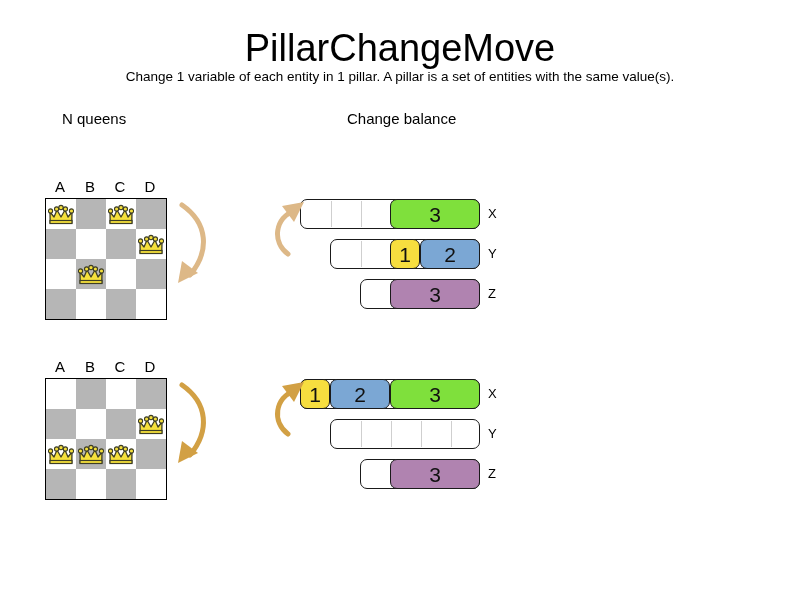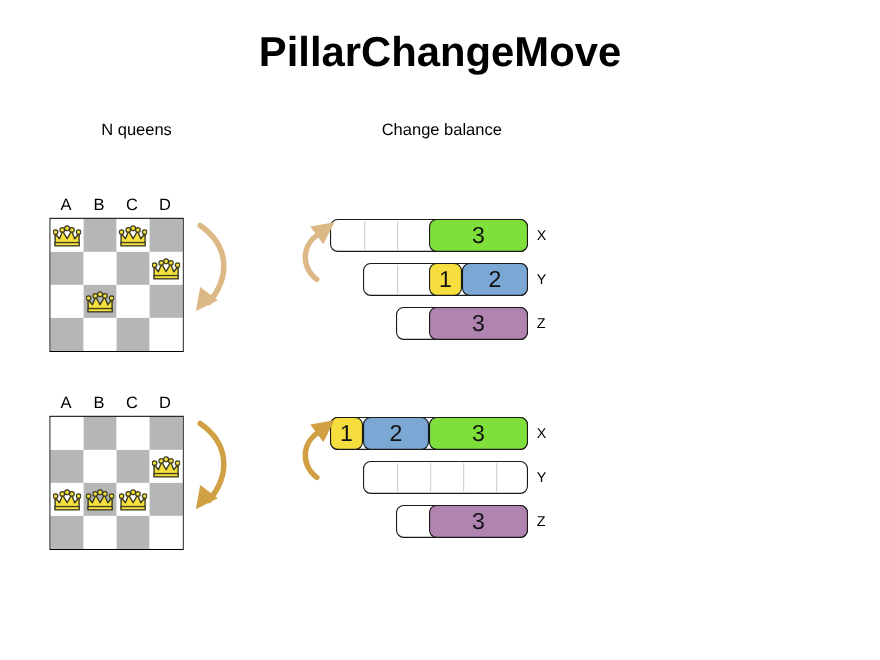--- a/index.html
+++ b/index.html
@@ -6,28 +6,28 @@
   body{
     width:800px;height:600px;background:#ffffff;
     font-family:"Liberation Sans", sans-serif;
     color:#000000;position:relative;overflow:hidden;
   }
   .stage{position:absolute;left:0;top:0;width:800px;height:600px;}
 
   
   .title{
     position:absolute;left:0;top:26px;width:800px;text-align:center;
-    font-size:38px;font-weight:bold;letter-spacing:0px;line-height:44px;
+    font-size:38px;font-weight:normal;letter-spacing:0px;line-height:44px;
   }
   .subtitle{
     position:absolute;left:0;top:68px;width:800px;text-align:center;
     font-size:13.5px;line-height:18px;
   }
   .section-head{position:absolute;font-size:15px;}
-  #head-queens{left:62px;top:110px;margin-left:30px;}
+  #head-queens{left:62px;top:110px;}
   #head-cloud{left:347px;top:110px;}
 
   
   .board-wrap{position:absolute;}
   .col-labels{position:absolute;left:45px;top:-20px;width:120px;height:18px;}
   .col-labels span{
     position:absolute;width:30px;text-align:center;font-size:15px;top:0;
   }
   .board{
     position:absolute;left:45px;top:0;width:120px;height:120px;
@@ -59,20 +59,21 @@
   .cloud-label{
     position:absolute;font-size:13px;height:30px;line-height:30px;
   }
 </style>
 </head>
 <body>
 
 <div class="stage">
 
   <div class="title">PillarChangeMove</div>
+  <div class="subtitle">Change 1 variable of each entity in 1 pillar. A pillar is a set of entities with the same value(s).</div>
 
   <div class="section-head" id="head-queens">N queens</div>
   <div class="section-head" id="head-cloud">Change balance</div>
 
   <div id="boards-host">
       <div class="board-wrap" style="left: 0px; top: 198px;">
         <div class="col-labels">
           <span style="left: 0px;">A</span>
           <span style="left: 30px;">B</span>
           <span style="left: 60px;">C</span>

